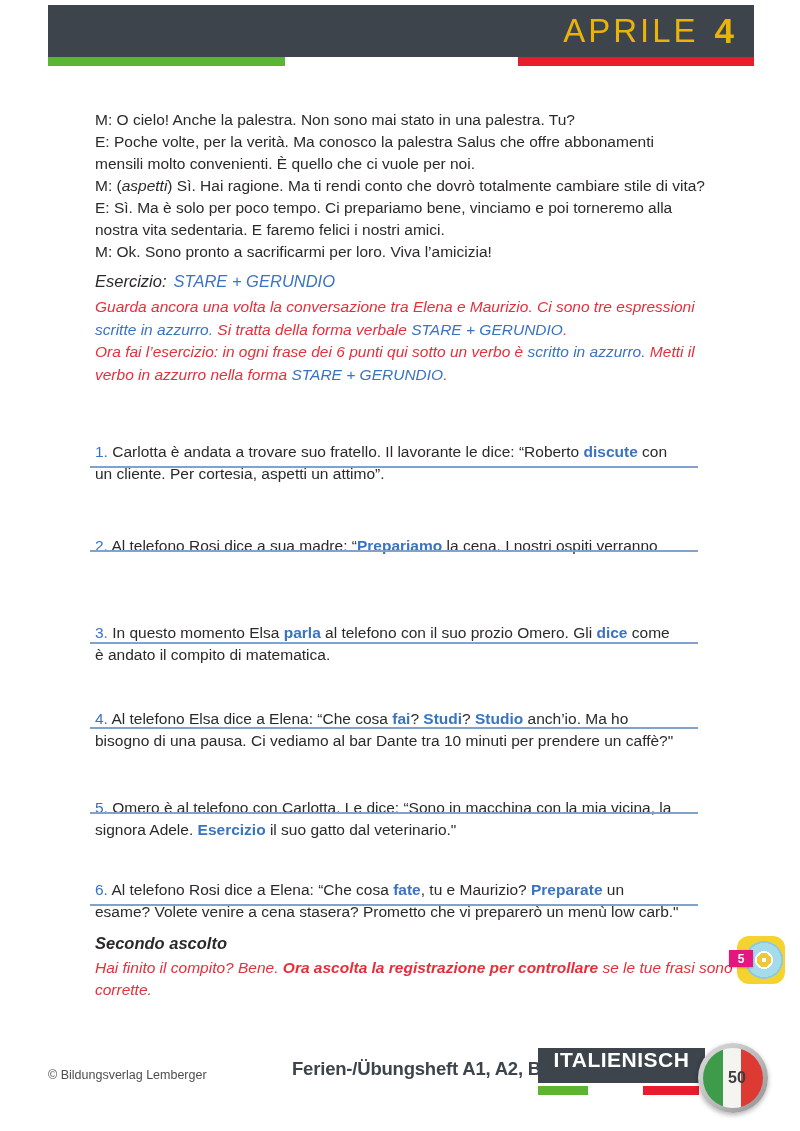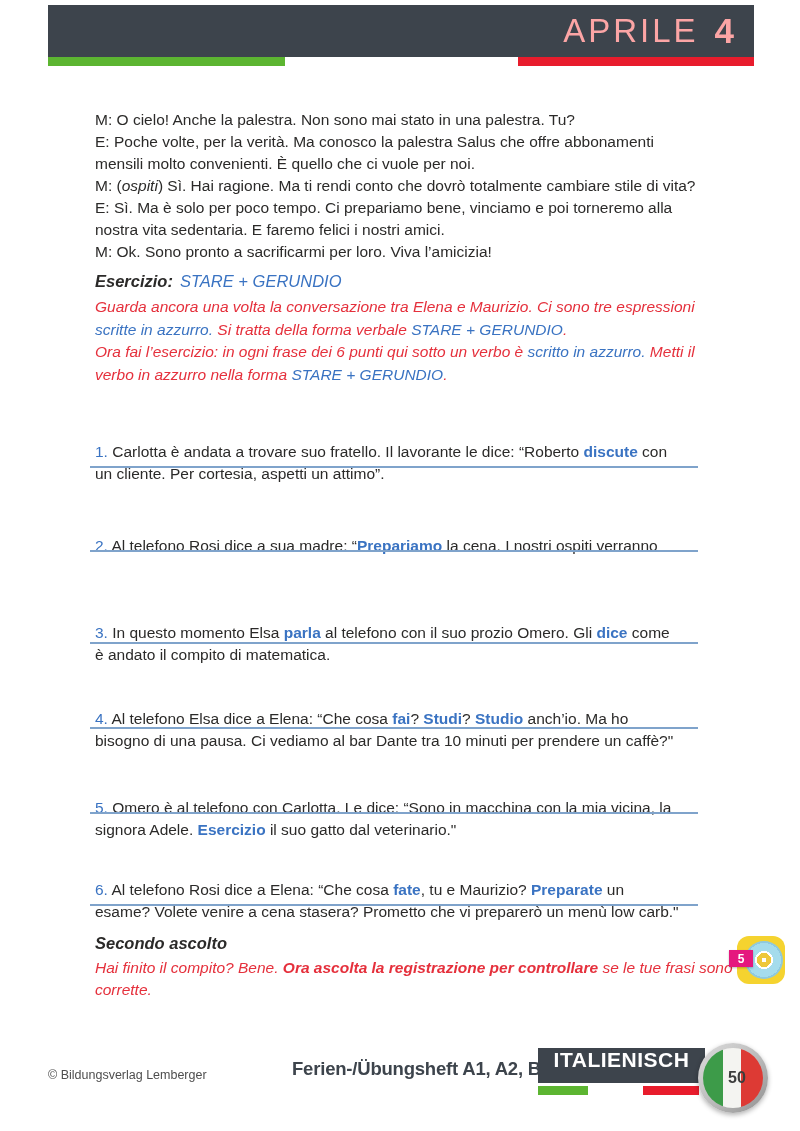--- a/index.html
+++ b/index.html
@@ -4,39 +4,39 @@
 <style>
   html,body{margin:0;padding:0;}
   body{
     width:800px;height:1131px;position:relative;background:#ffffff;
     font-family:"Liberation Sans",sans-serif;color:#2b2a29;overflow:hidden;
   }
   .abs{position:absolute;}
 
   
   .topbar{left:48px;top:5px;width:706px;height:52px;background:var(--header-dark,#3d444c);
-    display:flex;align-items:center;justify-content:flex-end;padding-right:20px;box-sizing:border-box;color:#fca5a5;}
+    display:flex;align-items:center;justify-content:flex-end;padding-right:20px;box-sizing:border-box;color:#eab308;}
   .topbar .month{font-size:33px;font-weight:300;letter-spacing:3px;}
   .topbar .unum{font-size:35px;font-weight:700;margin-left:16px;}
   .bar{height:9px;top:57px;}
   .bar.green{left:48px;width:237px;background:var(--brand-green,#5cb531);}
   .bar.red{left:518px;width:236px;background:var(--brand-red,#e81c2c);}
 
   
   .ln{display:block;}
   .it{font-style:italic;}
   .blue{color:var(--accent-blue,#3a73c2);}
   .num{color:var(--accent-blue,#3a73c2);}
   .bb{color:var(--accent-blue,#3a73c2);font-weight:700;}
   .rb{font-weight:700;}
 
   .dialogue{left:95px;top:109px;font-size:15.5px;line-height:22px;white-space:nowrap;}
 
   .ex-head{left:95px;top:272px;font-size:16.5px;font-style:italic;}
-  .ex-head .lbl{font-weight:700;}
+  .ex-head .lbl{font-weight:400;}
   .ex-head .topic{color:var(--accent-blue,#3a73c2);margin-left:7px;}
 
   .instructions{left:95px;top:296px;font-size:15.5px;line-height:22.5px;font-style:italic;
     color:var(--text-red,#e5303c);white-space:nowrap;}
 
   .exercise{left:95px;font-size:15.5px;line-height:22px;white-space:nowrap;margin-top:46px;}
   .ex1{top:395px}.ex2{top:489px}.ex3{top:576px}.ex4{top:662px}.ex5{top:751px}.ex6{top:833px}
 
   .answer-line{left:90px;width:608px;height:0;border-top:2px solid var(--line-blue,#7fa3cb);}
   .al1{top:466px}.al2{top:550px}.al3{top:642px}.al4{top:727px}.al5{top:812px}.al6{top:904px}
@@ -79,21 +79,21 @@
     <span class="month">APRILE</span>
     <span class="unum">4</span>
   </div>
   <div class="abs bar green"></div>
   <div class="abs bar red"></div>
 
   <div class="abs dialogue">
       <div class="ln"><span>M: O cielo! Anche la palestra. Non sono mai stato in una palestra. Tu?</span></div>
       <div class="ln"><span>E: Poche volte, per la verità. Ma conosco la palestra Salus che offre abbonamenti</span></div>
       <div class="ln"><span>mensili molto convenienti. È quello che ci vuole per noi.</span></div>
-      <div class="ln"><span>M: (</span><span class="it">ospiti</span><span>) Sì. Hai ragione. Ma ti rendi conto che dovrò totalmente cambiare stile di vita?</span></div>
+      <div class="ln"><span>M: (</span><span class="it">aspetti</span><span>) Sì. Hai ragione. Ma ti rendi conto che dovrò totalmente cambiare stile di vita?</span></div>
       <div class="ln"><span>E: Sì. Ma è solo per poco tempo. Ci prepariamo bene, vinciamo e poi torneremo alla</span></div>
       <div class="ln"><span>nostra vita sedentaria. E faremo felici i nostri amici.</span></div>
       <div class="ln"><span>M: Ok. Sono pronto a sacrificarmi per loro. Viva l’amicizia!</span></div>
     </div>
 
   <div class="abs ex-head">
     <span class="lbl">Esercizio:</span><span class="topic">STARE + GERUNDIO</span>
   </div>
   <div class="abs instructions">
       <div class="ln"><span>Guarda ancora una volta la conversazione tra Elena e Maurizio. Ci sono tre espressioni</span></div>

